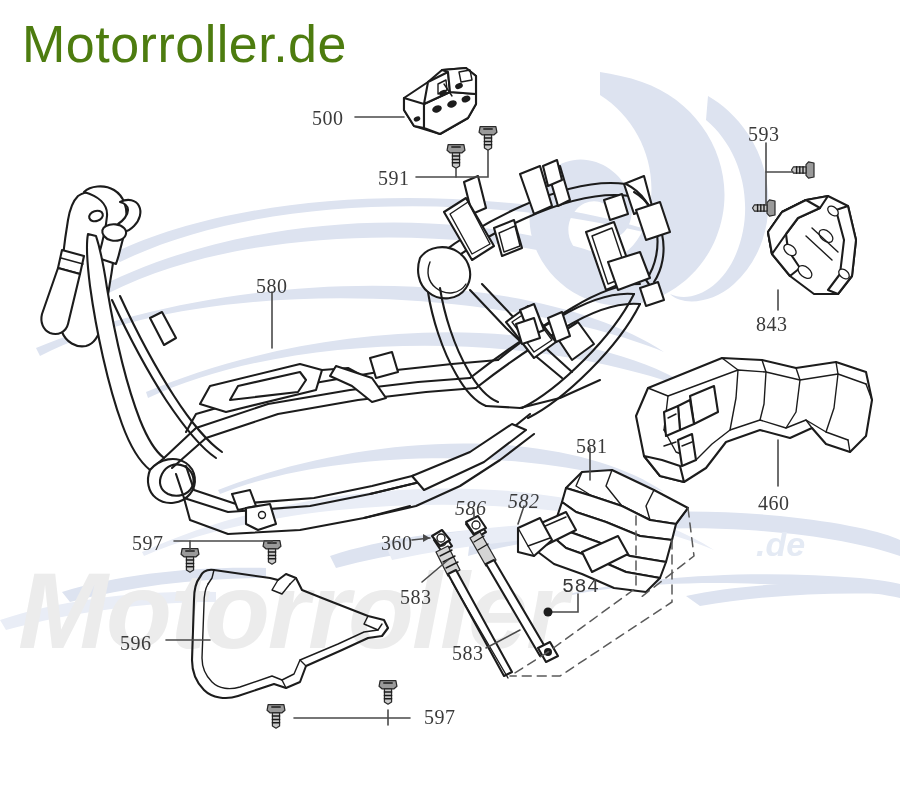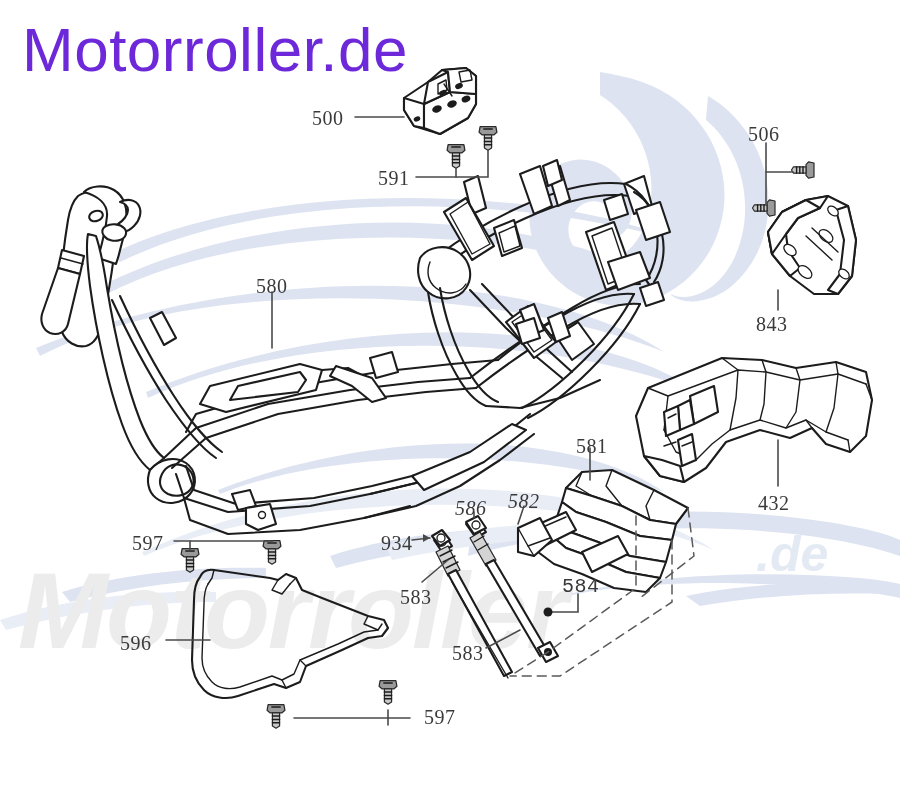--- a/index.html
+++ b/index.html
@@ -17,24 +17,24 @@
     height: 800px;
     background: #ffffff;
     overflow: hidden;
   }
   
   #wm-header {
     position: absolute;
     left: 22px;
     top: 14px;
     font-family: "Liberation Sans", sans-serif;
-    font-size: 62px;
+    font-size: 52px;
     font-weight: 300;
     letter-spacing: 0.5px;
-    color: #6d28d9;
+    color: #4d7c0f;
     white-space: nowrap;
     user-select: none;
   }
   #wm-big {
     position: absolute;
     left: 18px;
     top: 548px;
     font-family: "Liberation Sans", sans-serif;
     font-style: italic;
     font-weight: bold;
@@ -44,21 +44,21 @@
     white-space: nowrap;
     user-select: none;
   }
   #wm-de {
     position: absolute;
     left: 756px;
     top: 525px;
     font-family: "Liberation Sans", sans-serif;
     font-style: italic;
     font-weight: bold;
-    font-size: 50px;
+    font-size: 34px;
     color: #e4eaf4;
     white-space: nowrap;
     user-select: none;
   }
   #wm-swoosh {
     position: absolute;
     left: 0; top: 0;
     width: 900px; height: 800px;
     pointer-events: none;
   }
@@ -453,28 +453,28 @@
       <g transform="translate(276,714) scale(1.05)">
           <use href="#bolt-glyph"></use>
         </g>
     </g>
     <polyline class="lead" points="294,718 410,718"></polyline>
     <line class="lead" x1="388" y1="710" x2="388" y2="725"></line>
   </svg>
 
   <div class="lbl" style="left:312px; top:107px;">500</div>
   <div class="lbl" style="left:378px; top:167px;">591</div>
-  <div class="lbl" style="left:748px; top:123px;">506</div>
+  <div class="lbl" style="left:748px; top:123px;">593</div>
   <div class="lbl" style="left:756px; top:313px;">843</div>
   <div class="lbl" style="left:256px; top:275px;">580</div>
   <div class="lbl" style="left:576px; top:429px;margin-top:6px;">581</div>
-  <div class="lbl" style="left:758px; top:492px;">432</div>
+  <div class="lbl" style="left:758px; top:492px;">460</div>
   <div class="lbl" style="left:455px; top:497px;font-style:italic;">586</div>
   <div class="lbl" style="left:508px; top:490px;font-style:italic;">582</div>
-  <div class="lbl" style="left:381px; top:532px;">934</div>
+  <div class="lbl" style="left:381px; top:532px;">360</div>
   <div class="lbl" style="left:132px; top:532px;">597</div>
   <div class="lbl" style="left:400px; top:586px;">583</div>
   <div class="lbl" style="left:562px; top:575px;font-family:Liberation Mono, monospace;">584</div>
   <div class="lbl" style="left:120px; top:632px;">596</div>
   <div class="lbl" style="left:452px; top:642px;">583</div>
   <div class="lbl" style="left:424px; top:706px;">597</div>
 
 </div>
 
 </body></html>

